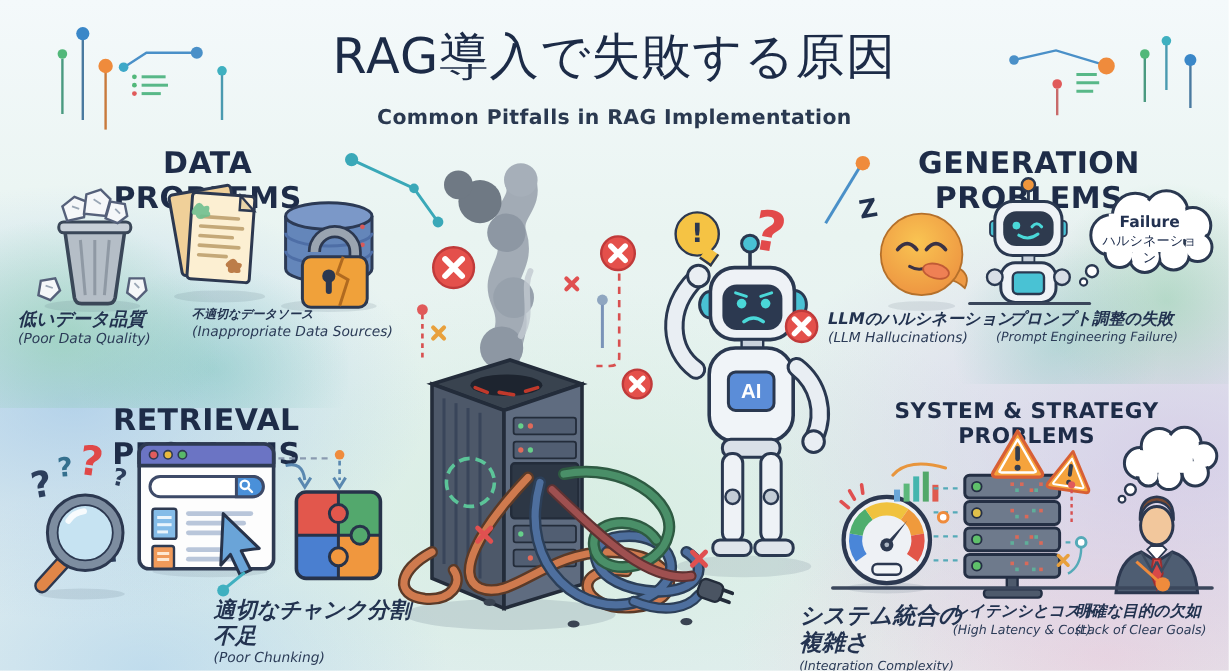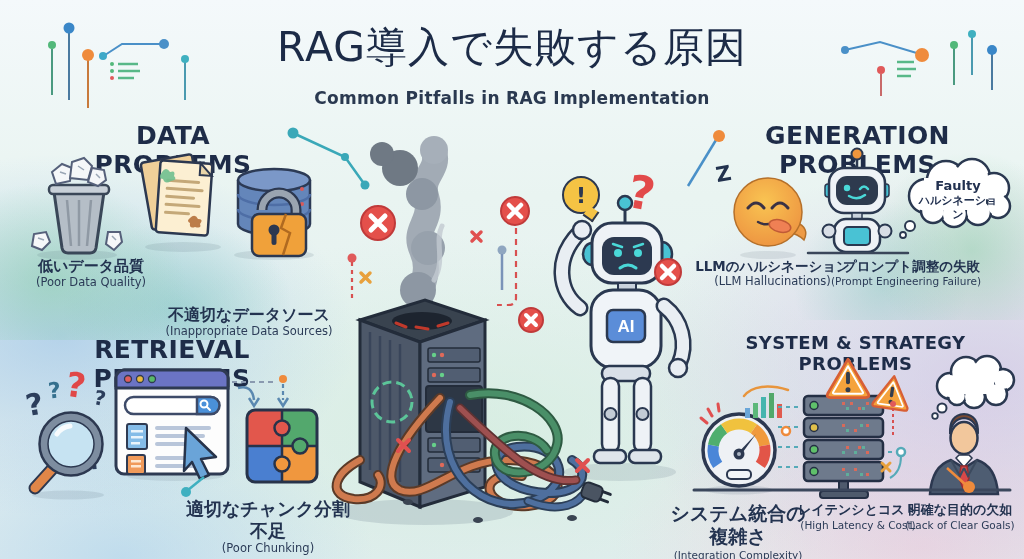--- a/index.html
+++ b/index.html
@@ -11,34 +11,34 @@
       radial-gradient(ellipse 48% 52% at 96% 68%, rgba(202,180,224,.55), rgba(202,180,224,0) 75%),
       radial-gradient(ellipse 42% 42% at 90% 98%, rgba(240,202,216,.6), rgba(240,202,216,0) 72%),
       radial-gradient(ellipse 55% 48% at 46% 78%, rgba(208,236,218,.65), rgba(208,236,218,0) 75%),
       linear-gradient(180deg,#f4f9fb 0%,#e9f4f1 35%,#e2eef0 100%);}
   .abs{position:absolute;}
   .hill{position:absolute;pointer-events:none;}
   .title{width:1024px;text-align:center;color:#1c2b47;font-weight:400;}
   .title-main{top:20px;left:0;font-size:41px;letter-spacing:1px;}
   .title-sub{top:88px;left:0;font-size:17px;font-weight:600;color:#2a3950;letter-spacing:.3px;}
   .heading{color:#1e2c48;font-weight:800;font-size:25px;text-align:center;letter-spacing:.4px;}
-  .label-block{text-align:center;color:#233350;line-height:1.2;}
+  .label-block{color:#233350;line-height:1.2;font-style:italic;}
   .label-jp{font-weight:800;}
   .label-en{font-size:11.5px;font-weight:500;color:#2b3b57;margin-top:1px;}
   .qmark{position:absolute;font-weight:800;color:#2c3e5c;line-height:1;}
   .sleep-z{position:absolute;font-weight:800;color:#22324e;font-size:21px;transform:rotate(-10deg);}
   .red-q{position:absolute;font-weight:800;color:#e24a4a;font-size:46px;transform:rotate(10deg);line-height:1;}
   .excl-bubble{position:absolute;width:34px;height:34px;background:#f5c344;border:2.5px solid #2c3850;
      border-radius:50% 50% 50% 50%;display:flex;align-items:center;justify-content:center;
      font-weight:800;font-size:22px;color:#2c3850;}
   .excl-tail{position:absolute;width:10px;height:10px;background:#f5c344;border-right:2.5px solid #2c3850;
      border-bottom:2.5px solid #2c3850;transform:rotate(35deg);}
   .cloud-text{position:absolute;text-align:center;color:#223150;line-height:1.25;}
   .cloud-text .l1{font-weight:800;font-size:13px;}
-  .cloud-text .l2{font-weight:700;font-size:11px;}
+  .cloud-text .l2{font-weight:400;font-size:11px;}
   svg{display:block;overflow:visible;}
 </style>
 </head>
 <body>
 
 <div id="stage">
 
   <div class="hill" style="left:-40px;top:70px;width:330px;height:270px;background:
        radial-gradient(ellipse 58% 52% at 28% 78%, rgba(120,200,150,.45), rgba(120,200,150,0) 70%),
        radial-gradient(ellipse 50% 46% at 66% 88%, rgba(90,185,165,.35), rgba(90,185,165,0) 70%);"></div>
@@ -108,21 +108,21 @@
     <path d="M62,56 L57,70 L66,75 L59,97" fill="none" stroke="#b06a20" stroke-width="2.5"></path>
     <circle cx="50" cy="72" r="5.5" fill="#2c3850"></circle>
       <rect x="47.5" y="74" width="5" height="13" rx="2.5" fill="#2c3850"></rect>
   </svg>
 
   <div class="abs label-block" style="left:15px;top:257px;width:152px;">
     <div class="label-jp" style="font-size:15px;">低いデータ品質</div>
     <div class="label-en">(Poor Data Quality)</div>
   </div>
   <div class="abs label-block" style="left:160px;top:257px;width:178px;">
-    <div class="label-jp" style="font-size:16px;margin-top:48px;">不適切なデータソース</div>
+    <div class="label-jp" style="font-size:10px;">不適切なデータソース</div>
     <div class="label-en">(Inappropriate Data Sources)</div>
   </div>
 
   <span class="sleep-z" style="left:716px;top:162px;">Z</span>
   <svg class="abs" style="left:720px;top:164px;" width="94" height="96" viewBox="0 0 94 96">
     <defs>
         <radialGradient id="emog" cx="45%" cy="35%" r="75%">
       <stop offset="0%" stop-color="#f9c452"></stop>
           <stop offset="100%" stop-color="#ec8f3f"></stop>
         </radialGradient>
@@ -172,21 +172,21 @@
         <circle cx="102" cy="56" r="10"></circle>
         <circle cx="82" cy="62" r="11"></circle>
       <circle cx="58" cy="64" r="11"></circle>
         <circle cx="37" cy="61" r="10"></circle>
       <rect x="28" y="28" width="62" height="32"></rect>
     </g>
     <circle cx="14" cy="76" r="5" fill="#fff" stroke="#2a3850" stroke-width="2"></circle>
     <circle cx="7" cy="85" r="3" fill="#fff" stroke="#2a3850" stroke-width="1.8"></circle>
   </svg>
   <div class="cloud-text" style="left:915px;top:178px;width:86px;">
-    <div class="l1">Faulty</div>
+    <div class="l1">Failure</div>
     <div class="l2">ハルシネーション</div>
   </div>
 
   <div class="abs label-block" style="left:690px;top:258px;width:165px;">
     <div class="label-jp" style="font-size:13.5px;">LLMのハルシネーション</div>
     <div class="label-en">(LLM Hallucinations)</div>
   </div>
   <div class="abs label-block" style="left:830px;top:258px;width:152px;">
     <div class="label-jp" style="font-size:13.5px;margin-left:11px;">プロンプト調整の失敗</div>
     <div class="label-en" style="font-size:10.5px;">(Prompt Engineering Failure)</div>

